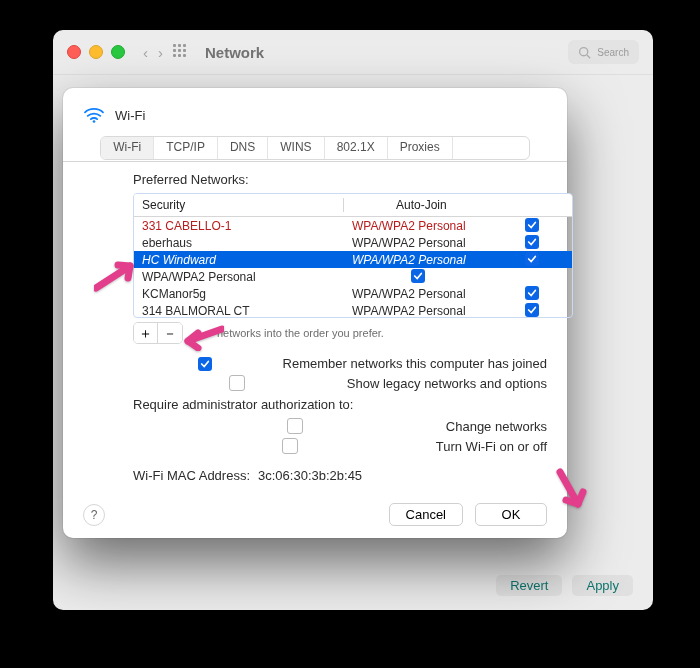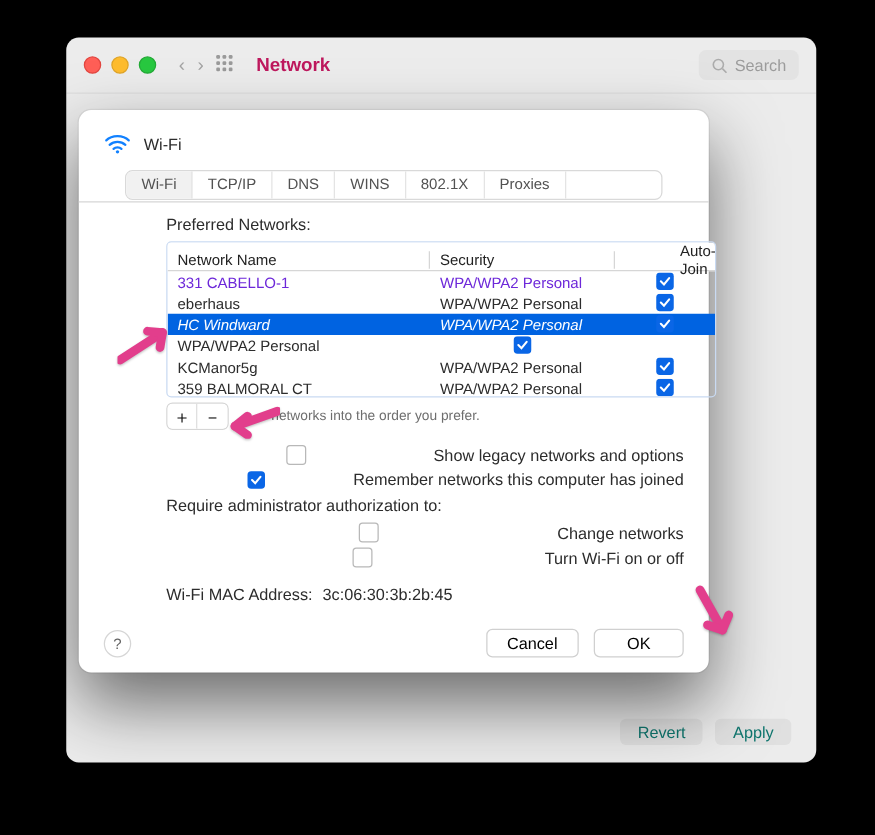--- a/index.html
+++ b/index.html
@@ -29,24 +29,24 @@
     border-bottom:1px solid rgba(0,0,0,.06);
   }
   .traffic{display:flex;gap:8px;}
   .dot{width:12px;height:12px;border-radius:50%;}
   .dot.red{background:#ff5f57;border:.5px solid #e24640;}
   .dot.yellow{background:#febc2e;border:.5px solid #e0a528;}
   .dot.green{background:#28c840;border:.5px solid #23aa36;}
   .nav{display:flex;gap:10px;margin-left:8px;color:#a3a3a3;font-size:15px;}
   .grid-icon{width:16px;height:16px;display:grid;grid-template-columns:repeat(3,3.4px);grid-template-rows:repeat(3,3.4px);gap:1.6px;}
   .grid-icon i{background:#9a9a9a;border-radius:1px;}
-  .title{font-weight:600;font-size:15px;color:#be185d;margin-left:6px;}
+  .title{font-weight:600;font-size:15px;color:#737373;margin-left:6px;}
   .searchbox{
     margin-left:auto;height:24px;display:flex;align-items:center;gap:6px;
-    background:#e3e3e3;border-radius:6px;padding:0 10px;color:#9b9b9b;font-size:13px;
+    background:#e3e3e3;border-radius:6px;padding:0 10px;color:#9b9b9b;font-size:10px;
   }
   .searchbox svg{opacity:.6}
   .footer-btns{
     position:absolute;bottom:14px;right:20px;display:flex;gap:10px;
   }
   .footer-btns .btn{padding:3px 14px;border-radius:5px;font-size:13px;background:#e0e0e0;color:#0f766e;border:none;}
 
   
   .sheet{
     position:absolute;left:63px;top:88px;width:504px;height:450px;
@@ -65,21 +65,21 @@
   .label{color:#2c2c2c;margin:8px 0 6px;font-size:13px;}
 
   .table-wrap{border:1px solid #c9daf2;border-radius:4px;overflow:hidden;width:438px;}
   .table-head, .trow{display:grid;grid-template-columns:210px 148px 80px;align-items:center;}
   .table-head{background:#fff;height:22px;font-size:12px;color:#222;border-bottom:1px solid var(--border);} 
   .table-head>div{padding:0 8px;border-right:1px solid var(--border);} 
   .table-head>div:last-child{border-right:none;margin-left:44px;}
   .tbody{max-height:100px;overflow:hidden;}
   .trow{height:17px;font-size:12px;}
   .trow>div{padding:0 8px;overflow:hidden;white-space:nowrap;text-overflow:ellipsis;}
-  .trow.clipped>div{color:#6d28d9;}
+  .trow.clipped>div{color:#b91c1c;}
   .trow.sel{background:var(--highlight-row);color:#fff;}
   .trow.sel>div{color:#fff;font-style:italic;}
   .checkbox{width:14px;height:14px;border-radius:3px;display:inline-flex;align-items:center;justify-content:center;background:#0a66e6;margin:auto;}
   .checkbox.off{background:#fff;border:1px solid #b8b8b8;}
   .checkbox svg{display:block;}
   .controls-row{display:flex;align-items:center;margin-top:4px;gap:6px;width:438px;}
   .pm{display:flex;border:1px solid var(--border);border-radius:5px;overflow:hidden;}
   .pm button{width:24px;height:20px;background:#fff;border:none;border-right:1px solid var(--border);font-size:14px;line-height:1;padding:0;}
   .pm button:last-child{border-right:none;}
   .hint{font-size:11px;color:#6e6e6e;}
@@ -159,21 +159,20 @@
         <span>Proxies</span>
         <span>Hardware</span>
       </div>
     </div>
 
     <div class="sheet-body">
       <div class="label">Preferred Networks:</div>
 
       <div class="table-wrap">
         <div class="table-head">
-          <div>Network Name</div>
           <div>Security</div>
           <div>Auto-Join</div>
         </div>
         <div class="tbody" id="tbody">
             <div class="trow clipped">
               <div>331 CABELLO-1</div>
               <div>WPA/WPA2 Personal</div>
               <div style="text-align: center;"><span class="checkbox">
                   <svg width="10" height="10" viewBox="0 0 12 12">
                     <path d="M2 6 L5 9 L10 3" stroke="#fff" stroke-width="2" fill="none" stroke-linecap="round"></path>
@@ -209,51 +208,51 @@
             <div class="trow">
               <div>KCManor5g</div>
               <div>WPA/WPA2 Personal</div>
               <div style="text-align: center;"><span class="checkbox">
                   <svg width="10" height="10" viewBox="0 0 12 12">
                     <path d="M2 6 L5 9 L10 3" stroke="#fff" stroke-width="2" fill="none" stroke-linecap="round"></path>
                   </svg>
                 </span></div>
             </div>
             <div class="trow">
-              <div>359 BALMORAL CT</div>
+              <div>314 BALMORAL CT</div>
               <div>WPA/WPA2 Personal</div>
               <div style="text-align: center;"><span class="checkbox">
                   <svg width="10" height="10" viewBox="0 0 12 12">
                     <path d="M2 6 L5 9 L10 3" stroke="#fff" stroke-width="2" fill="none" stroke-linecap="round"></path>
                   </svg>
                 </span></div>
             </div>
           </div>
       </div>
 
       <div class="controls-row">
         <div class="pm">
           <button>＋</button>
           <button>－</button>
         </div>
         <span class="hint" style="margin-left:28px">networks into the order you prefer.</span>
       </div>
 
       <div class="opts">
-        <label>
-          <span class="checkbox off"></span>
-          <span>Show legacy networks and options</span>
-        </label>
         <label>
           <span class="checkbox">
               <svg width="10" height="10" viewBox="0 0 12 12">
                 <path d="M2 6 L5 9 L10 3" stroke="#fff" stroke-width="2" fill="none" stroke-linecap="round"></path>
               </svg>
             </span>
           <span>Remember networks this computer has joined</span>
+        </label>
+        <label>
+          <span class="checkbox off"></span>
+          <span>Show legacy networks and options</span>
         </label>
         <div style="margin-top:2px;">Require administrator authorization to:</div>
         <div class="subgroup">
           <label>
             <span class="checkbox off"></span>
             <span>Change networks</span>
           </label>
           <label>
             <span class="checkbox off"></span>
             <span>Turn Wi-Fi on or off</span>

